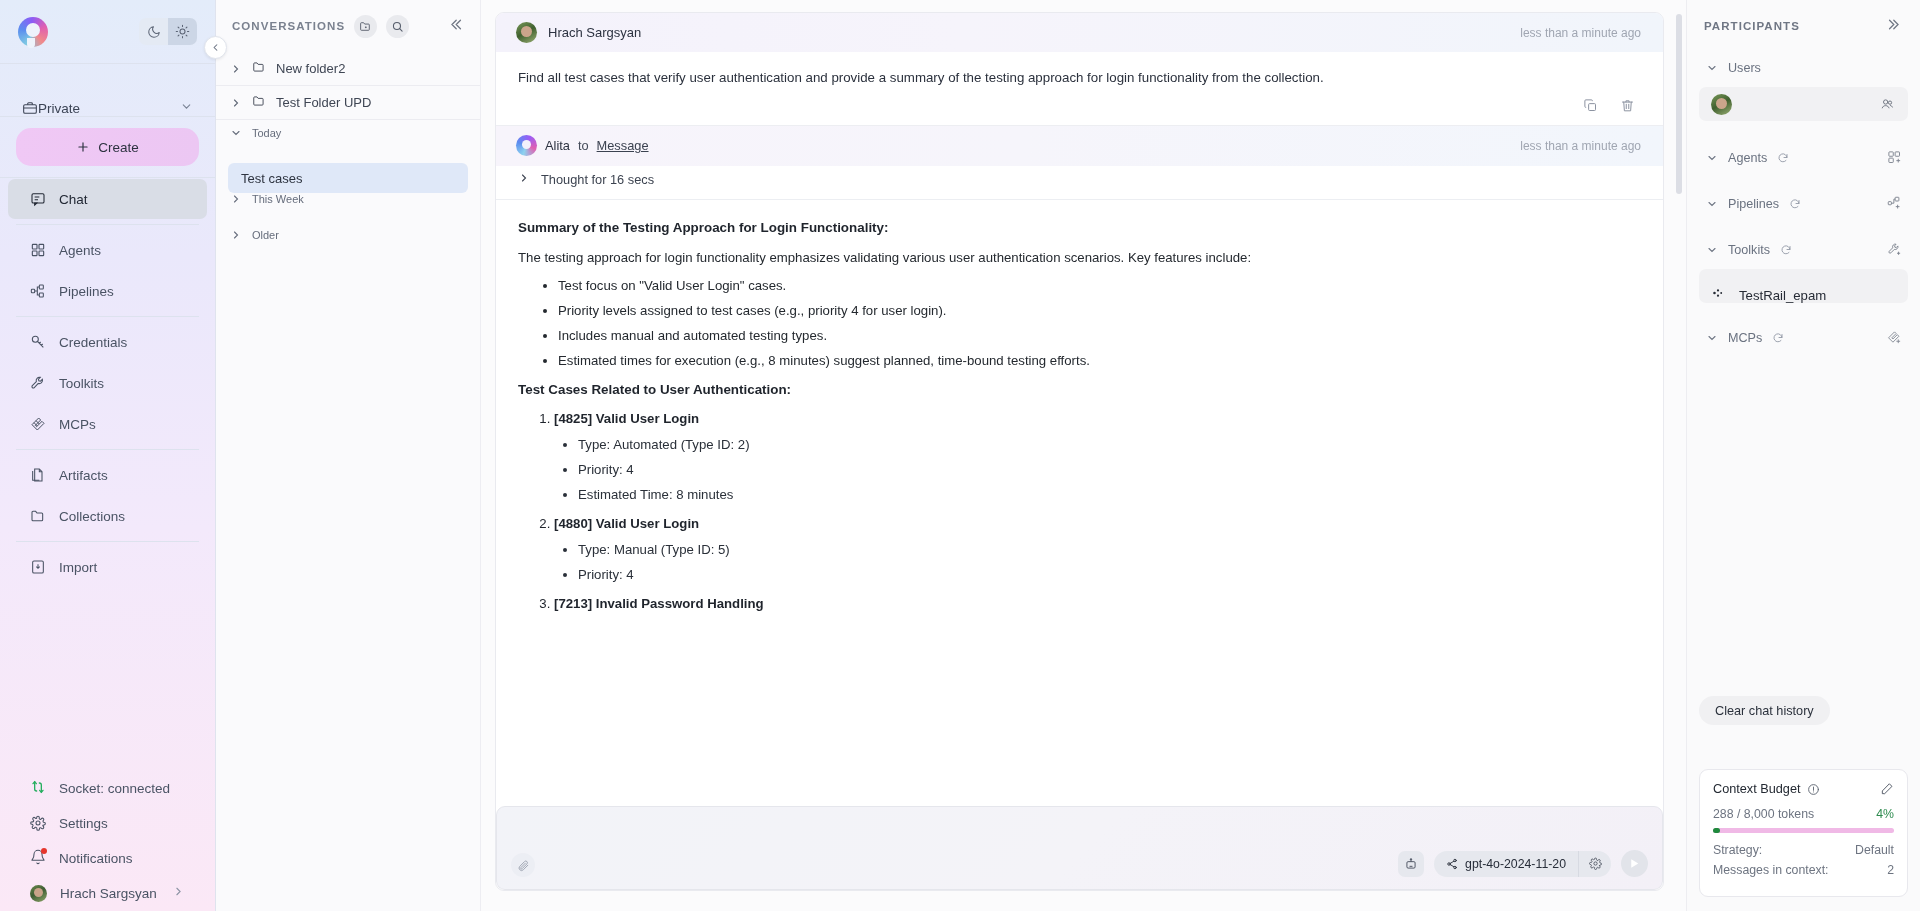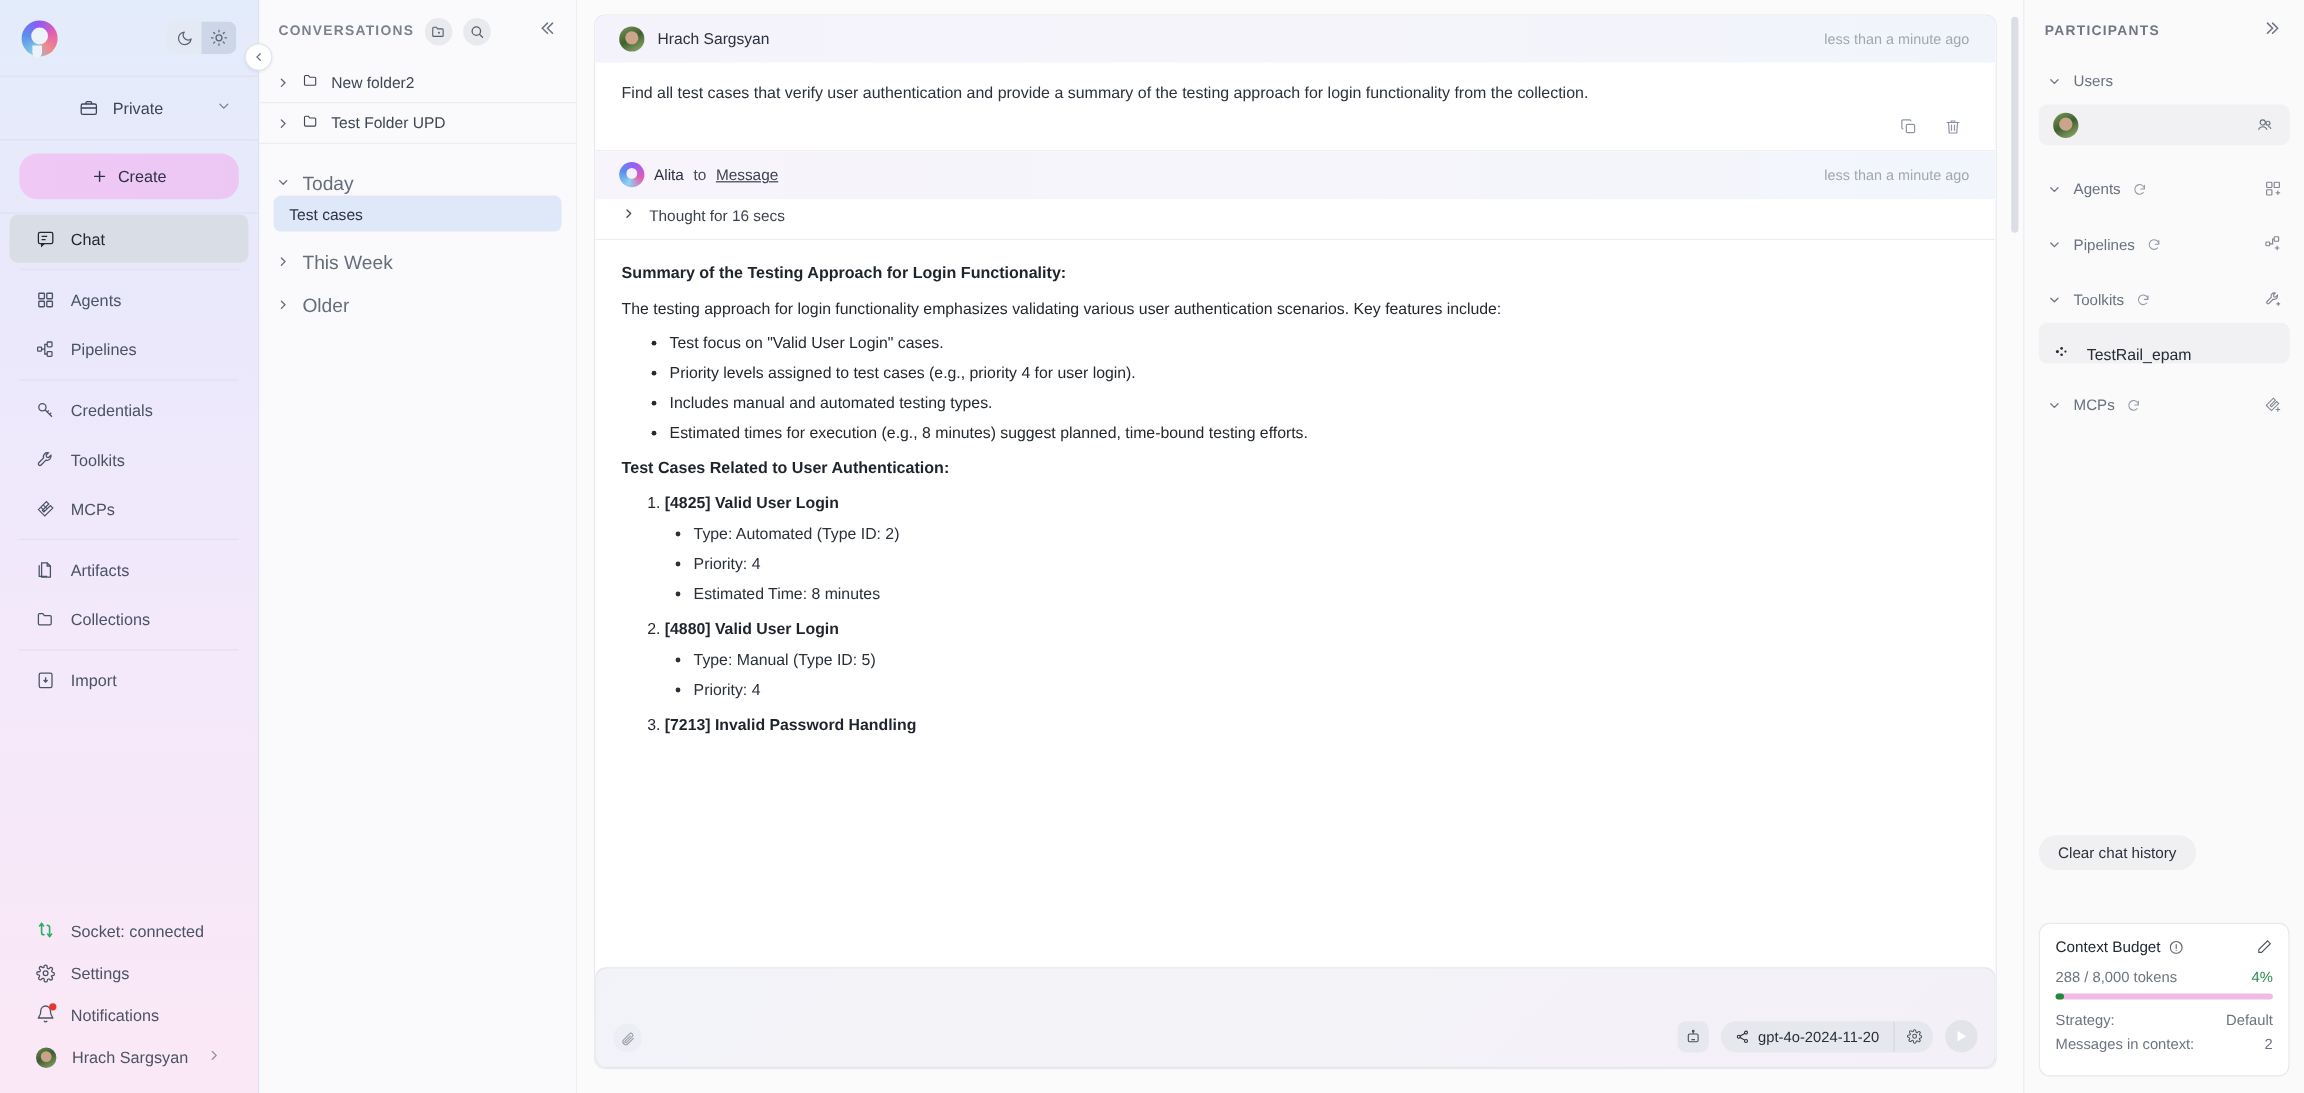--- a/index.html
+++ b/index.html
@@ -44,24 +44,23 @@
   }
   .theme-btn {
     width: 29px; height: 27px; display: flex; align-items: center;
     justify-content: center; cursor: pointer; color: #5b6475;
   }
   .theme-btn.active { background: #ccd6e6; }
 
   .nav-sep { height: 1px; background: #dde2ee; margin: 0; }
 
   .workspace {
-    height: 52px; display: flex; align-items: center;
-    padding: 0 22px; gap: 12px; color: #3c4455; font-size: 13.5px;
+    height: 52px; display: flex; align-items: flex-end;
+    padding: 0 22px; color: #3c4455; font-size: 13.5px;
     cursor: pointer;
-    margin-left: 44px;
   }
   .workspace .chev { margin-left: auto; color: #7b8496; }
 
   .create-wrap { padding: 11px 16px; }
   .create-btn {
     height: 38px; border-radius: 15px;
     background: linear-gradient(90deg, #f0c8f5, #ecc7f3);
     display: flex; align-items: center; justify-content: center;
     gap: 8px; font-size: 13.5px; color: #2d3240; cursor: pointer;
     border: none; width: 100%;
@@ -70,21 +69,21 @@
   .nav-items { padding: 0 0 0 0; }
   .nav-item {
     height: 40px; display: flex; align-items: center; gap: 13px;
     padding: 0 22px; font-size: 13.5px; color: #4a5364; cursor: pointer;
     margin: 1px 8px; border-radius: 7px;
   }
   .nav-item.active { background: #d9dde6; color: #222834; }
   .nav-item svg { flex: 0 0 16px; }
   .nav-group-sep { height: 1px; background: #dde2ee; margin: 5px 16px; }
 
-  .nav-bottom { margin-top: auto; padding-bottom: 12px; }
+  .nav-bottom { margin-top: auto; }
   .nav-bottom .nav-item { height: 34px; }
   .socket-icon { color: #27ae60; }
   .bell-wrap { position: relative; }
   .bell-dot {
     position: absolute; right: -1px; top: -1px; width: 6px; height: 6px;
     border-radius: 50%; background: #e5352c;
   }
   .avatar-sm {
     width: 17px; height: 17px; border-radius: 50%; flex: 0 0 17px;
     background: linear-gradient(150deg, #6e8b4e 0%, #3e5c33 45%, #8fa76a 100%);
@@ -126,22 +125,22 @@
   }
   .convs-collapse { margin-left: auto; color: #6f7684; cursor: pointer; }
 
   .folder-row {
     height: 34px; display: flex; align-items: center; gap: 10px;
     padding: 0 16px 0 14px; font-size: 13px; color: #3f4654; cursor: pointer;
     border-bottom: 1px solid #ececf1;
   }
   .folder-row .fchev { color: #5f6775; display: flex; }
   .group-row {
-    height: 36px; display: flex; align-items: flex-end; gap: 10px;
-    padding: 0 16px 0 14px; font-size: 16px; color: #666d7c; cursor: pointer;
+    height: 36px; display: flex; align-items: flex-start; gap: 10px;
+    padding: 0 16px 0 14px; font-size: 11px; color: #666d7c; cursor: pointer;
   }
   .conv-item {
     margin: 0 12px; height: 30px; border-radius: 6px;
     display: flex; align-items: center; padding: 0 13px;
     font-size: 13px; color: #2e3440; cursor: pointer;
   }
   .conv-item.active { background: #dfe8f8; }
   .conv-spacer { height: 7px; }
 
   

